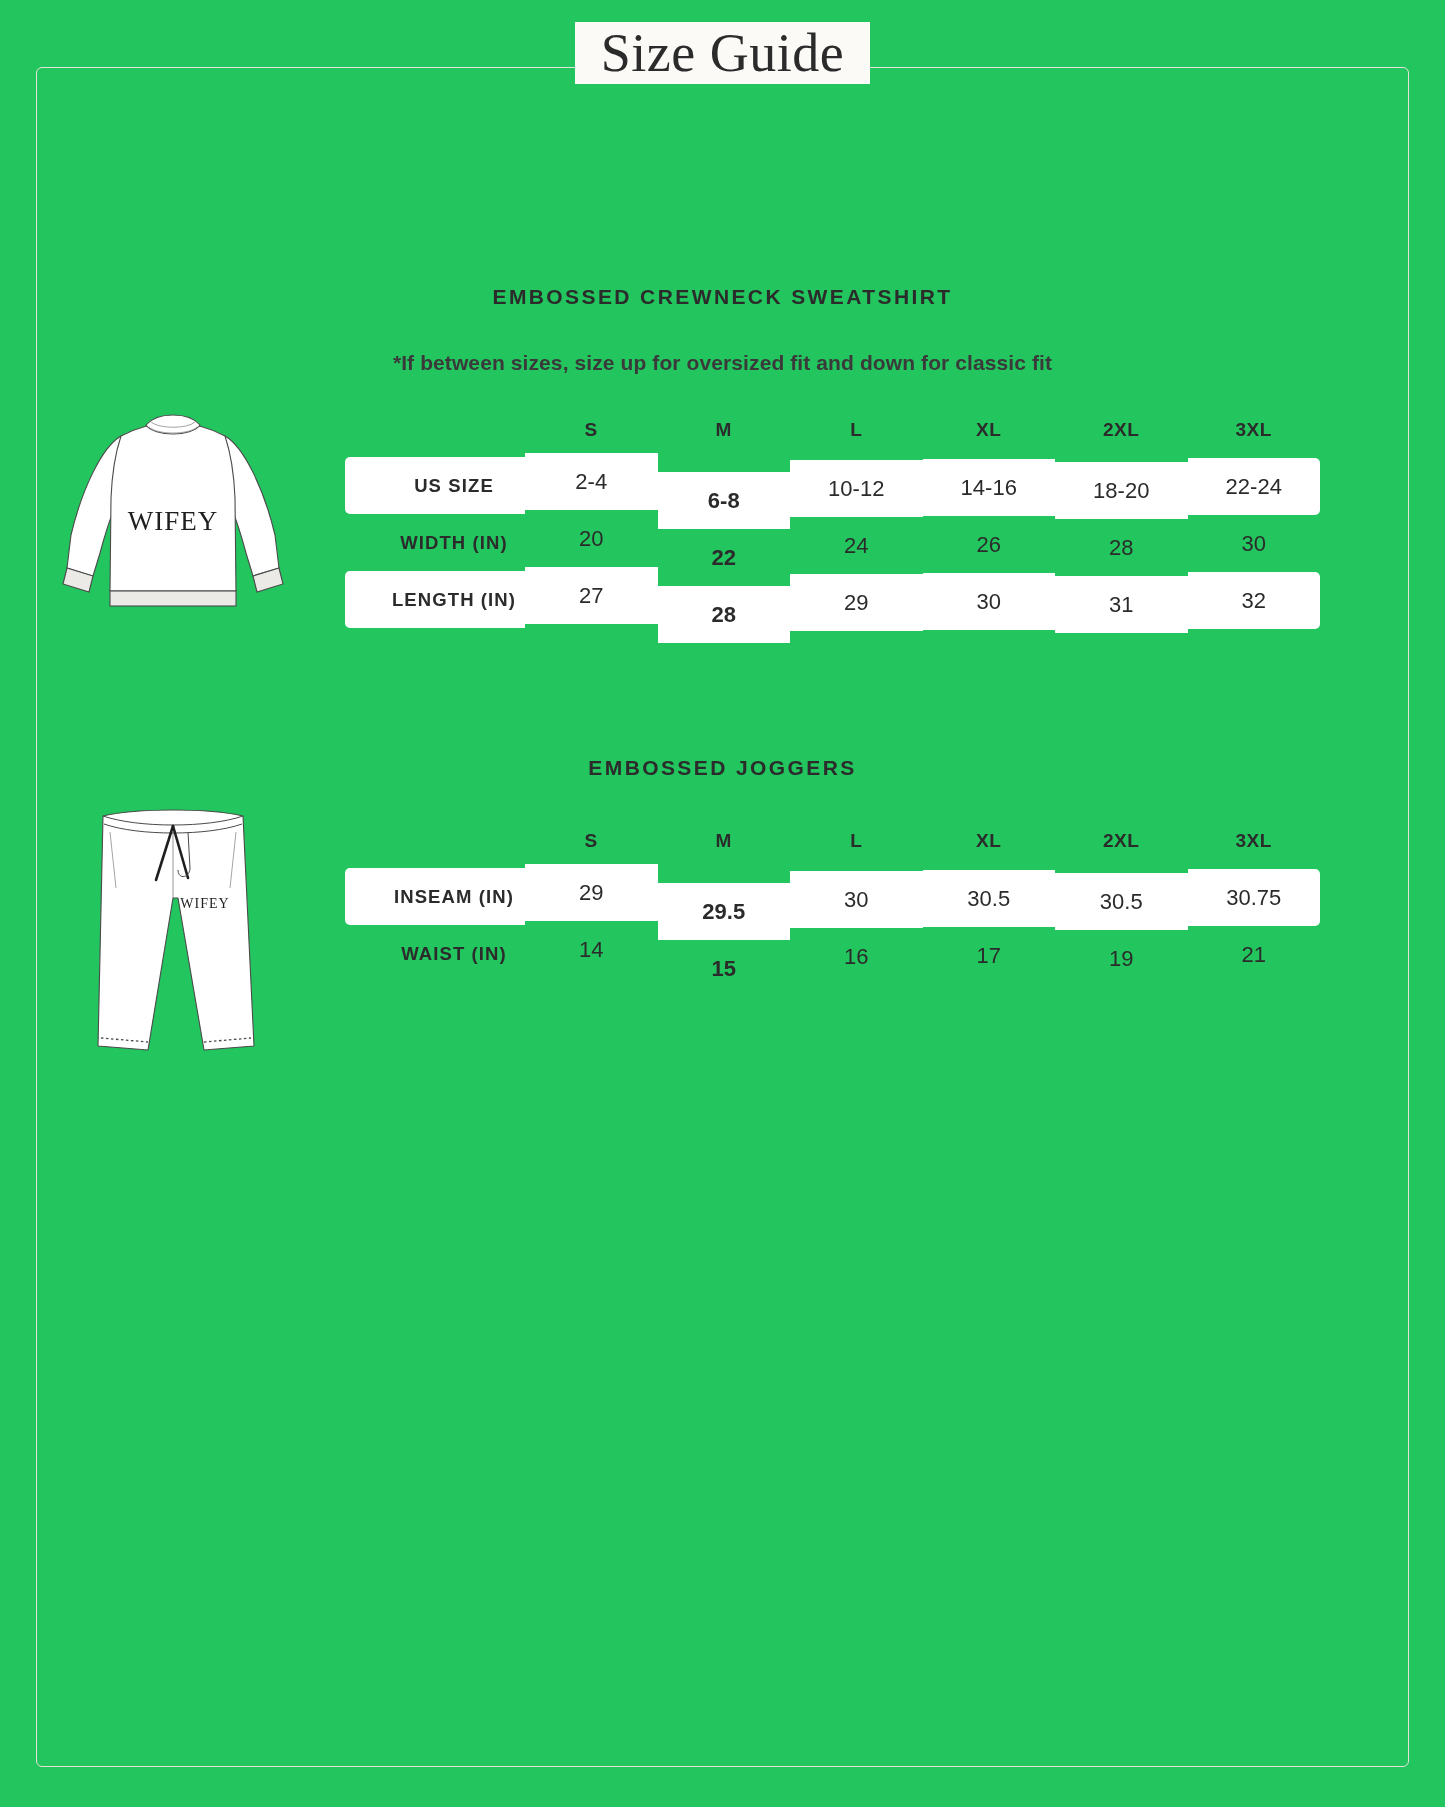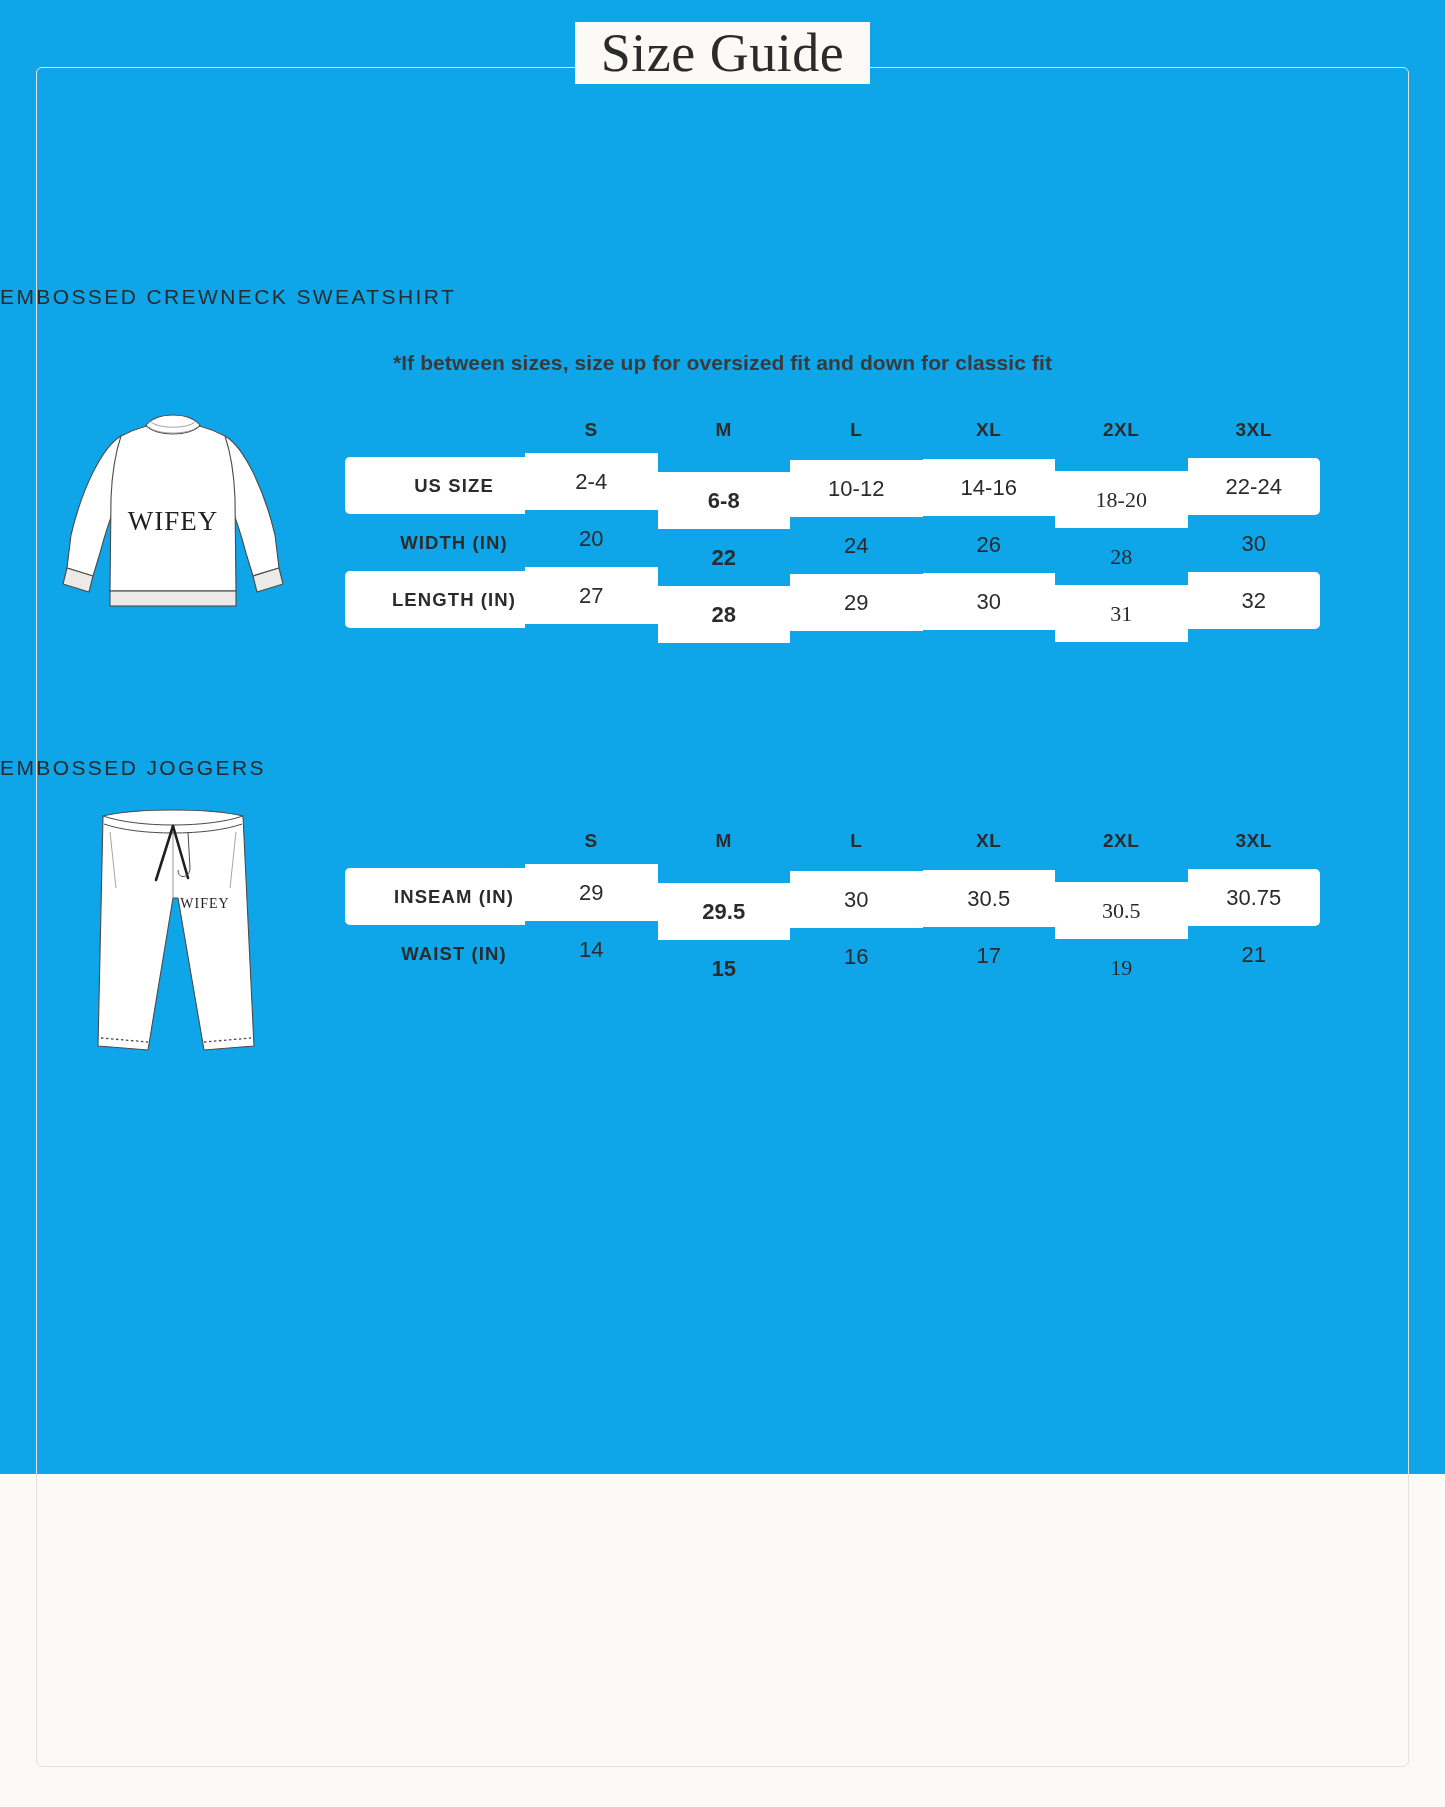--- a/index.html
+++ b/index.html
@@ -11,22 +11,22 @@
     height: 1807px;
     background: #fbfaf7;
     font-family: "Liberation Sans", sans-serif;
     color: #2e2e2e;
     overflow: hidden;
   }
 
   #page {
     position: relative;
     width: 1445px;
-    height: 1474px;
-    background: #0ea5e9;
+    height: 1807px;
+    background: #22c55e;
   }
 
   
   .frame {
     position: absolute;
     left: 36px;
     top: 67px;
     width: 1373px;
     height: 1700px;
     border: 1.5px solid #e6e2da;
@@ -60,22 +60,23 @@
   
   .section {
     position: absolute;
     left: 0;
     width: 1445px;
   }
   #section-sweatshirt { top: 285px; }
   #section-joggers    { top: 756px; }
 
   .section-title {
+    text-align: center;
     font-size: 21px;
-    font-weight: normal;
+    font-weight: bold;
     letter-spacing: 2.4px;
     color: #2b2b2b;
     margin: 0;
   }
   .section-note {
     text-align: center;
     font-size: 21px;
     font-weight: 700;
     letter-spacing: 0.1px;
     color: #3a3a3a;
@@ -145,21 +146,21 @@
   tbody tr.band td:last-child {
     border-top-right-radius: 5px;
     border-bottom-right-radius: 5px;
   }
 
   
   tbody td.v0 { position: relative; top: -4px; }
   tbody td.v1 { position: relative; top:  15px; font-weight: bold; }
   tbody td.v2 { position: relative; top:  3px; }
   tbody td.v3 { position: relative; top:  2px; }
-  tbody td.v4 { position: relative; top:  14px; font-family: Liberation Serif, serif; }
+  tbody td.v4 { position: relative; top:  5px; }
   tbody td.v5 { position: relative; top:  1px; }
 
   .art-label {
     font-family: "Liberation Serif", "DejaVu Serif", serif;
     fill: #1f1f1f;
     letter-spacing: 1px;
   }
 </style>
 </head>
 <body>

